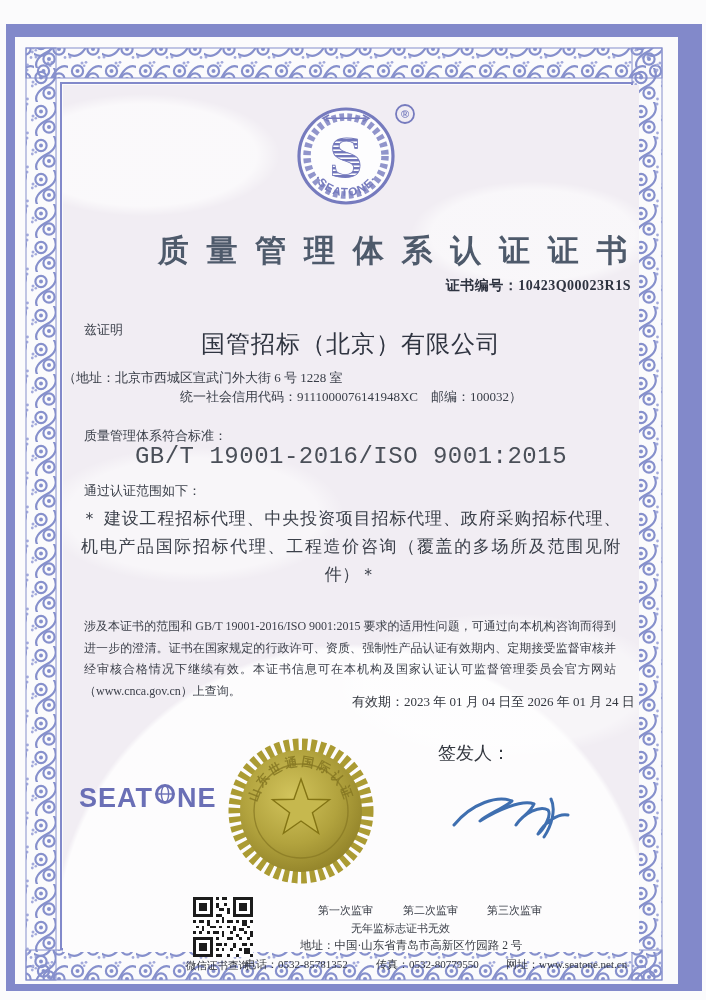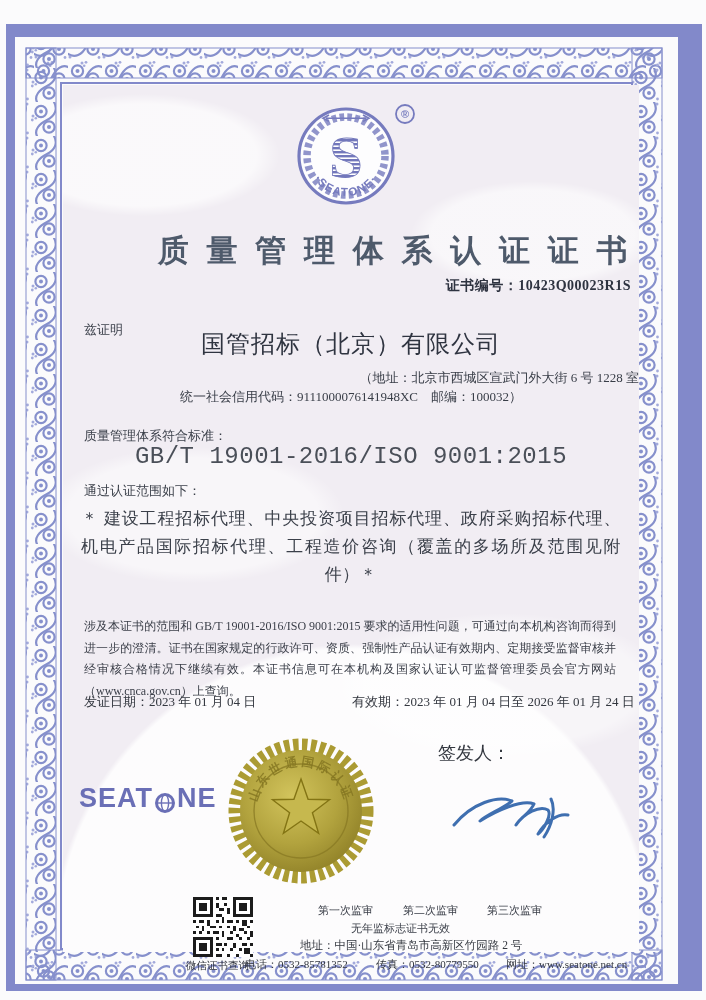--- a/index.html
+++ b/index.html
@@ -21,39 +21,39 @@
   }
   .abs{position:absolute;}
   .logo-wrap{left:223px;top:18px;width:130px;height:106px;}
   .cert-title{
     left:0;top:145px;width:100%;text-align:center;color:#4e5a6b;
     font-size:31px;font-weight:bold;letter-spacing:5px;white-space:nowrap;padding-left:44px;
   }
   .cert-no{right:8px;top:192px;font-size:14px;font-weight:bold;color:#2e3340;letter-spacing:.5px;}
   .certify{left:21px;top:236px;font-size:13px;color:#3a3f49;}
   .company{left:0;top:243px;width:100%;text-align:center;font-size:24px;color:#2f3440;letter-spacing:1px;}
-  .addr1{left:0;top:284px;width:100%;text-align:right;font-size:13px;color:#383d47;}
+  .addr1{left:0;top:284px;width:100%;text-align:left;font-size:13px;color:#383d47;}
   .addr2{left:0;top:303px;width:100%;text-align:center;font-size:13px;color:#383d47;}
   .std-label{left:21px;top:342px;font-size:13px;color:#3a3f49;}
   .std-value{
     left:0;top:358px;width:100%;text-align:center;color:#4a4f58;
     font-family:Liberation Mono, monospace;font-size:24px;letter-spacing:.5px;
   }
   .scope-label{left:21px;top:397px;font-size:13px;color:#3a3f49;}
   .scope-value{
     left:18px;top:420px;width:540px;font-size:17px;line-height:28px;color:#3b404a;
     text-align:justify;text-align-last:center;letter-spacing:.5px;
   }
   .legal{left:21px;top:531px;width:532px;font-size:12px;line-height:21.5px;color:#3a3e48;text-align:justify;}
   .issue-date{left:21px;top:608px;font-size:13px;color:#33373f;}
   .validity{left:289px;top:608px;font-size:13px;color:#33373f;}
   .issuer{left:375px;top:656px;font-size:18px;color:#33373f;}
   .signature{left:387px;top:700px;width:130px;height:56px;}
   .brand{left:16px;top:698px;width:210px;color:#6a6fb6;font-family:"Liberation Sans","DejaVu Sans",sans-serif;}
-  .brand-word{font-size:27px;font-weight:bold;letter-spacing:1px;display:flex;align-items:flex-end;}
+  .brand-word{font-size:27px;font-weight:bold;letter-spacing:1px;display:flex;align-items:flex-start;}
   .brand-cn{font-size:16px;font-weight:bold;letter-spacing:4px;margin-top:2px;}
   .seal{left:161px;top:652px;width:155px;height:150px;}
   .qr{left:130px;top:812px;width:60px;height:60px;}
   .qr-label{left:123px;top:874px;font-size:10.5px;color:#2e323b;}
   .audit{top:818px;font-size:11px;color:#3a3e48;}
   .audit-1{left:255px;} .audit-2{left:340px;} .audit-3{left:424px;}
   .notice{left:288px;top:836px;font-size:11px;color:#3a3e48;}
   .f-address{left:237px;top:853px;font-size:11.5px;color:#33373f;}
   .f-contact{top:872px;font-size:11px;color:#33373f;}
   .f-phone{left:182px;} .f-fax{left:313px;} .f-web{left:443px;}
@@ -147,21 +147,20 @@
   <div class="abs addr2">统一社会信用代码：9111000076141948XC　邮编：100032）</div>
 
   <div class="abs std-label">质量管理体系符合标准：</div>
   <div class="abs std-value">GB/T 19001-2016/ISO 9001:2015</div>
 
   <div class="abs scope-label">通过认证范围如下：</div>
   <div class="abs scope-value">＊ 建设工程招标代理、中央投资项目招标代理、政府采购招标代理、机电产品国际招标代理、工程造价咨询（覆盖的多场所及范围见附件）＊</div>
 
   <div class="abs legal">涉及本证书的范围和 GB/T 19001-2016/ISO 9001:2015 要求的适用性问题，可通过向本机构咨询而得到进一步的澄清。证书在国家规定的行政许可、资质、强制性产品认证有效期内、定期接受监督审核并经审核合格情况下继续有效。本证书信息可在本机构及国家认证认可监督管理委员会官方网站（www.cnca.gov.cn）上查询。</div>
 
-  <div class="abs issue-date">发证日期：2023 年 01 月 04 日</div>
   <div class="abs validity">有效期：2023 年 01 月 04 日至 2026 年 01 月 24 日</div>
 
   <div class="abs issuer">签发人：</div>
 
   <svg class="abs signature" viewBox="0 0 130 56">
     <path d="M4,40 C22,18 48,10 62,16 C52,24 36,30 30,36 C46,26 72,14 84,19 C80,28 70,33 66,40
              C74,28 90,20 98,25 C102,30 94,44 88,49 C95,37 108,28 118,30 M101,14 C106,24 102,40 94,52" fill="none" stroke="#3f6fb0" stroke-width="3" stroke-linecap="round" stroke-linejoin="round"></path>
   </svg>
 
   <div class="abs brand">

